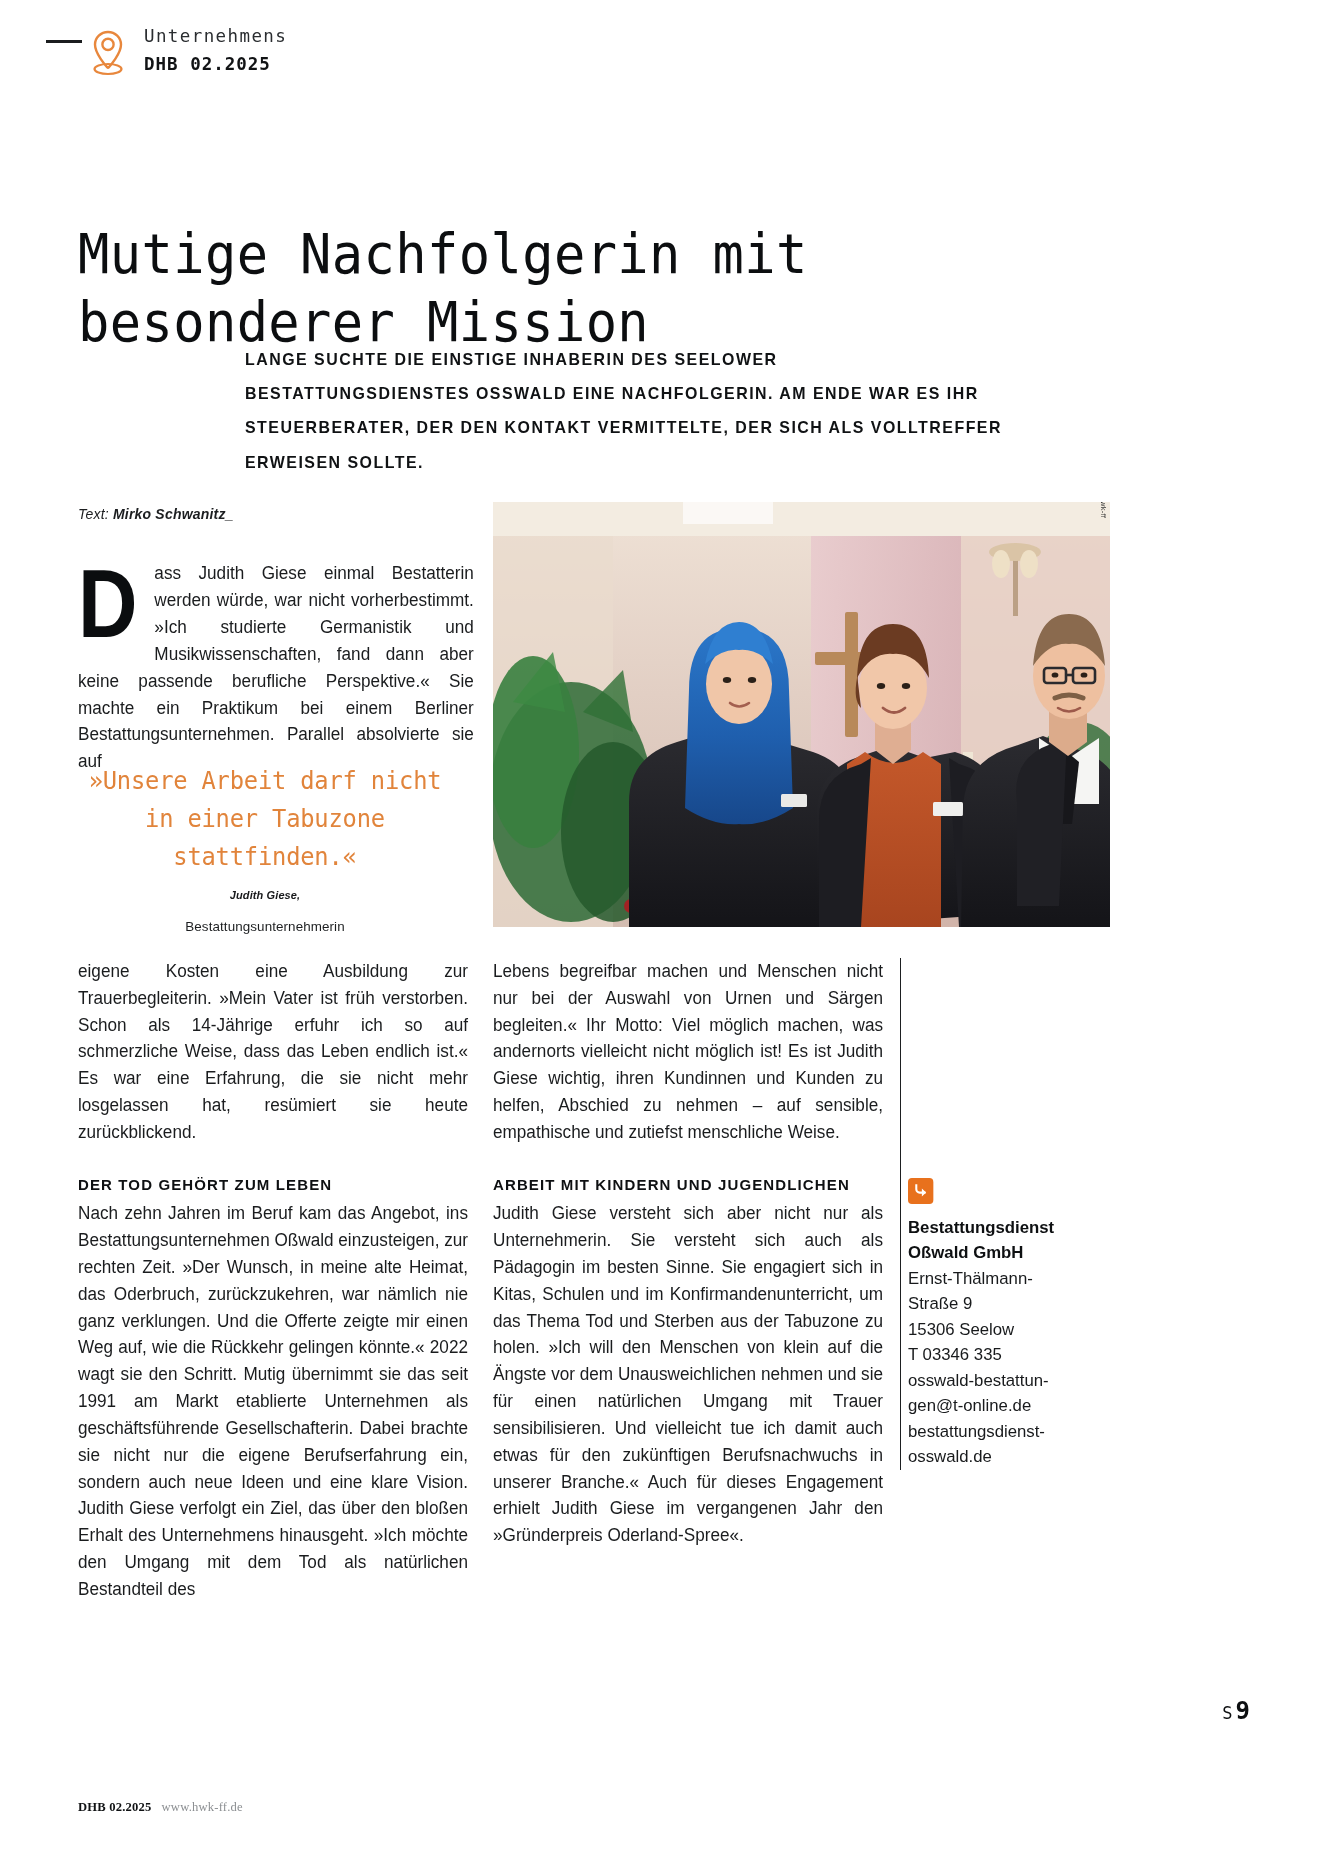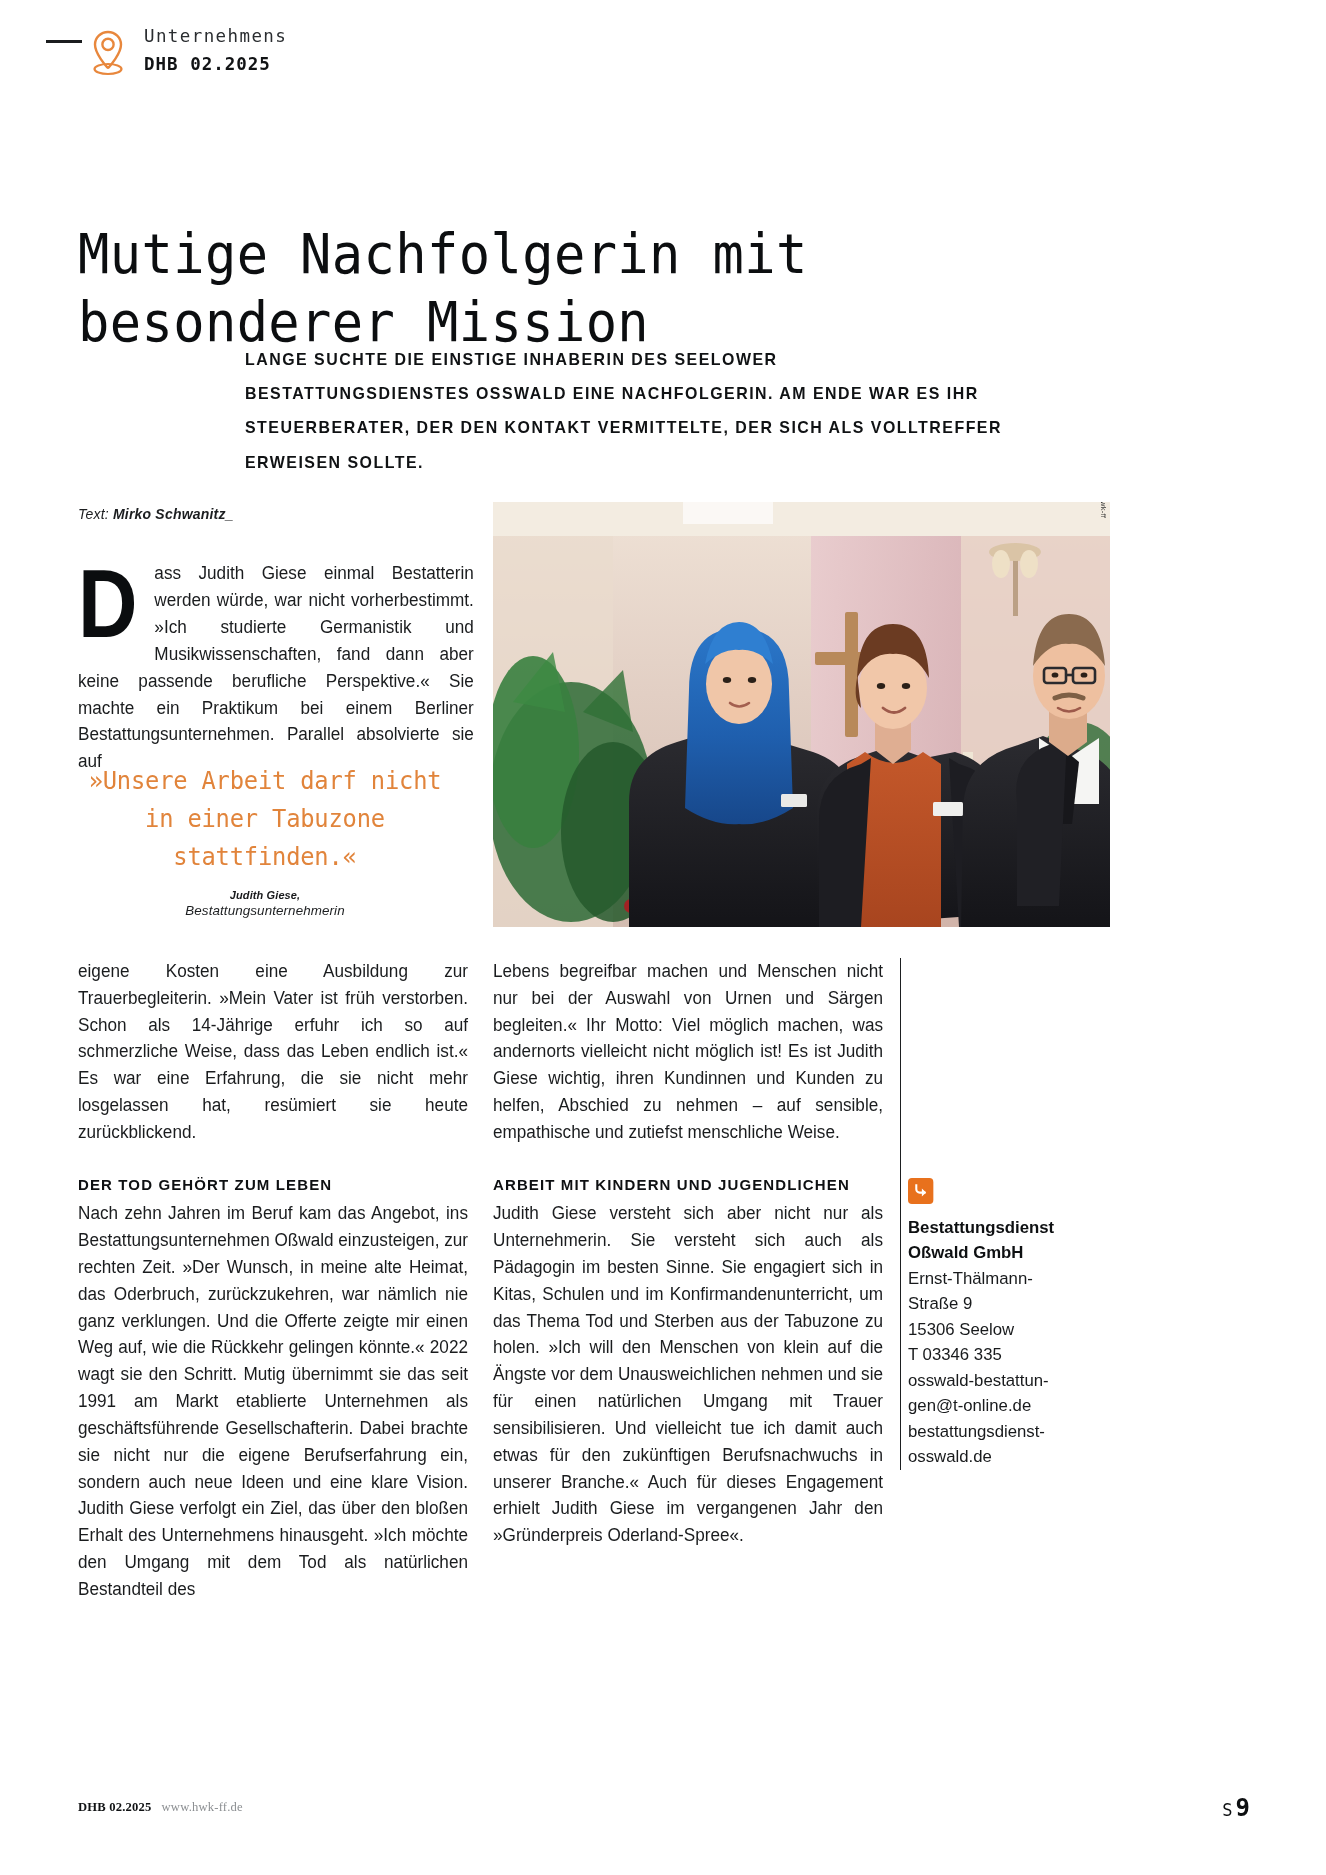--- a/index.html
+++ b/index.html
@@ -153,23 +153,22 @@
   }
   .pullquote-name {
     margin-top: 13px;
     font-size: 11px;
     font-style: italic;
     font-weight: 700;
     color: #18191b;
     letter-spacing: 0.1px;
   }
   .pullquote-role {
-    margin-top: 2px;
+    margin-top: 18px;
     font-size: 13.4px;
-    font-style: italic;
     font-weight: 400;
     color: #1d1f21;
     letter-spacing: 0.1px;
   }
 
   
   .photo {
     position: absolute;
     left: 493px;
     top: 502px;
@@ -260,21 +259,21 @@
     top: 1800px;
     font-family: Liberation Serif, serif;
     font-size: 12.6px;
     letter-spacing: 0.2px;
   }
   .footer-issue { font-weight: 700; color: #101214; }
   .footer-url { color: #8c8f92; margin-left: 10px; font-weight: 400; }
   .footer-right {
     position: absolute;
     right: 76px;
-    top: 1794px;
+    top: 1697px;
     text-align: center;
     font-family: "DejaVu Sans Mono", monospace;
     color: #0d0f11;
   }
   .footer-s { font-size: 17px; font-weight: 400; }
   .footer-num { font-size: 24px; font-weight: 700; margin-left: 3px; }
 </style>
 </head>
 <body>
 

